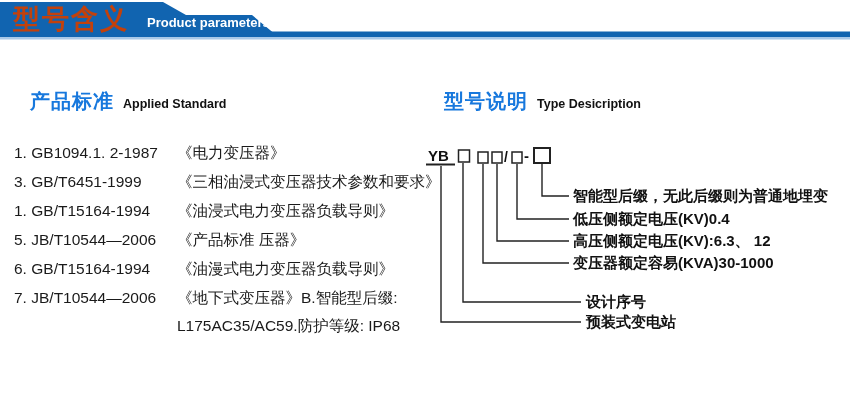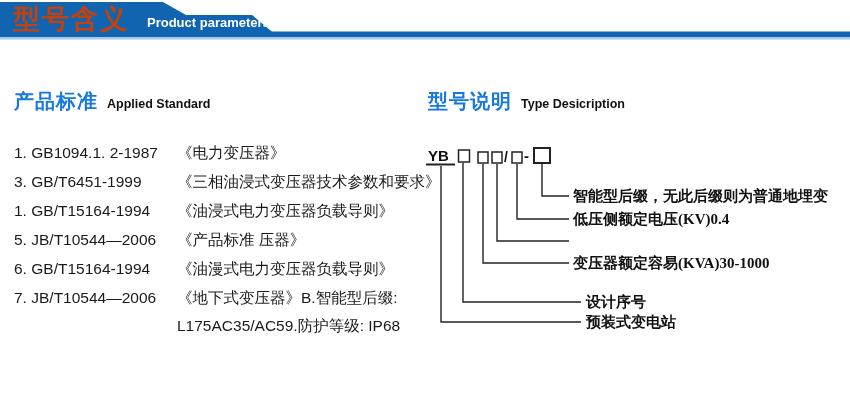--- a/index.html
+++ b/index.html
@@ -15,38 +15,38 @@
   .banner-title{
     position:absolute;left:13px;top:1px;color:#c2410c;font-size:27px;font-weight:bold;
     letter-spacing:2px;white-space:nowrap;
   }
   .banner-sub{
     position:absolute;left:147px;top:15px;color:#fff;font-size:13px;font-weight:600;
     white-space:nowrap;
   }
   
   .sec-head{position:absolute;white-space:nowrap;}
-  .sec-head .zh{color:#1778dd;font-size:20px;font-weight:bold;letter-spacing:1px;}
+  .sec-head .zh{color:#1778dd;font-size:20px;font-weight:bold;letter-spacing:1px;margin-left:16px;}
   .sec-head .en{color:#111;font-size:12.5px;font-weight:600;margin-left:9px;}
   #head-left{left:14px;top:88px;}
   #head-right{left:428px;top:88px;}
   
   .std-list{
     position:absolute;left:14px;top:139px;width:420px;
     font-size:15.5px;color:#1a1a1a;line-height:28.9px;white-space:nowrap;
   }
   .std-row .code{display:inline-block;width:163px;}
   .std-cont{margin-left:163px;}
   
   .diagram{position:absolute;left:420px;top:135px;width:430px;height:215px;}
   .diagram svg{position:absolute;left:0;top:0;}
   .diagram svg text{font-family:"Liberation Sans",sans-serif;font-weight:bold;fill:#111;}
   .dg-label{
     position:absolute;height:20px;line-height:20px;font-size:15px;font-weight:bold;
-    color:#111;white-space:nowrap;font-family:Liberation Serif, serif;
+    color:#111;white-space:nowrap;
   }
   .dg-label.l0{left:153px;top:51px;}
   .dg-label.l1{left:153px;top:74px;}
   .dg-label.l2{left:153px;top:96px;}
   .dg-label.l3{left:153px;top:118px;}
   .dg-label.l4{left:166px;top:157px;}
   .dg-label.l5{left:166px;top:177px;}
 </style>
 </head>
 <body>
@@ -106,16 +106,17 @@
 
     <polyline points="122,29 122,61 149,61" fill="none" stroke="#222" stroke-width="1.4"></polyline>
     <polyline points="97,29 97,84 149,84" fill="none" stroke="#222" stroke-width="1.4"></polyline>
     <polyline points="77,29 77,106 149,106" fill="none" stroke="#222" stroke-width="1.4"></polyline>
     <polyline points="63,29 63,128 149,128" fill="none" stroke="#222" stroke-width="1.4"></polyline>
     <polyline points="43,28 43,167 161,167" fill="none" stroke="#222" stroke-width="1.4"></polyline>
     <polyline points="21,31 21,187 161,187" fill="none" stroke="#222" stroke-width="1.4"></polyline>
   </svg>
   <div class="dg-label l0">智能型后缀，无此后缀则为普通地埋变</div>
   <div class="dg-label l1">低压侧额定电压(KV)0.4</div>
+  <div class="dg-label l2">高压侧额定电压(KV):6.3、 12</div>
   <div class="dg-label l3">变压器额定容易(KVA)30-1000</div>
   <div class="dg-label l4">设计序号</div>
   <div class="dg-label l5">预装式变电站</div>
 </div>
 
 </body></html>

